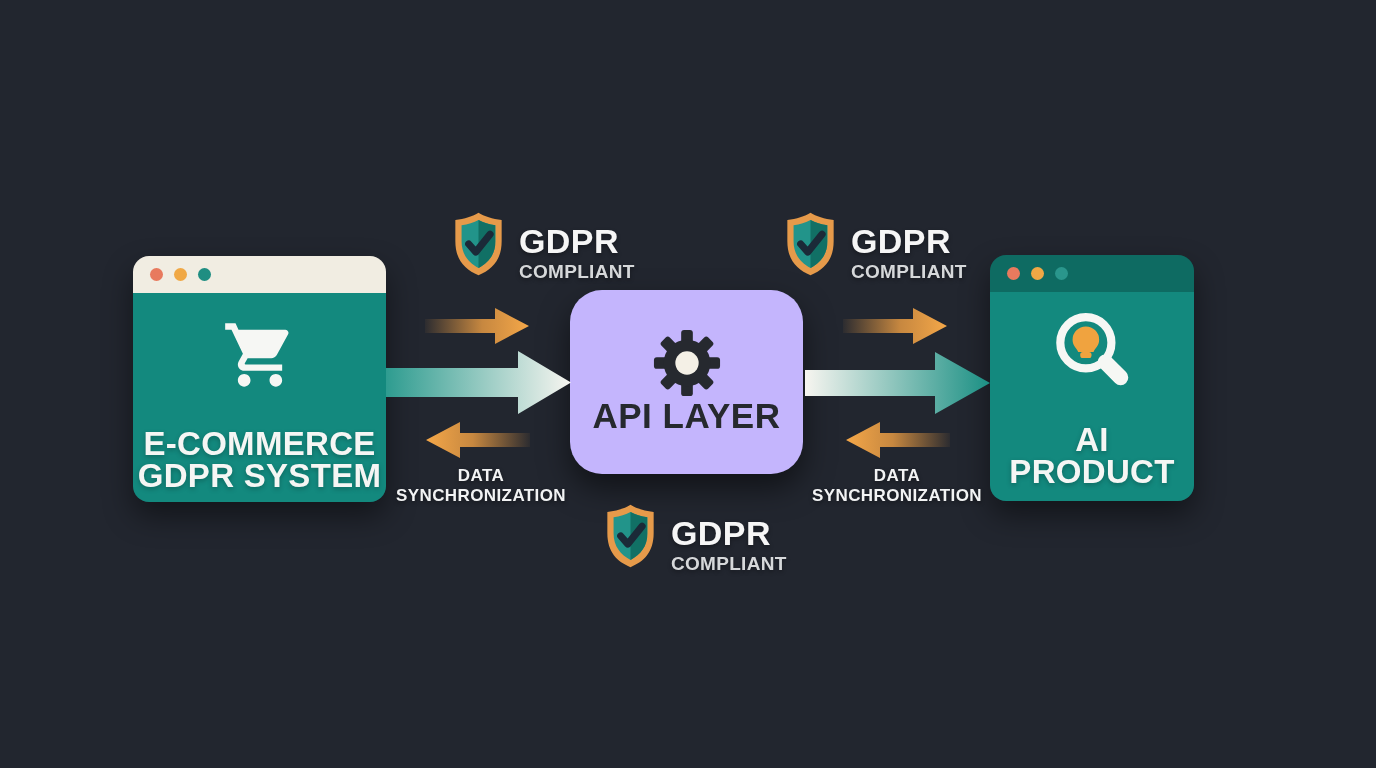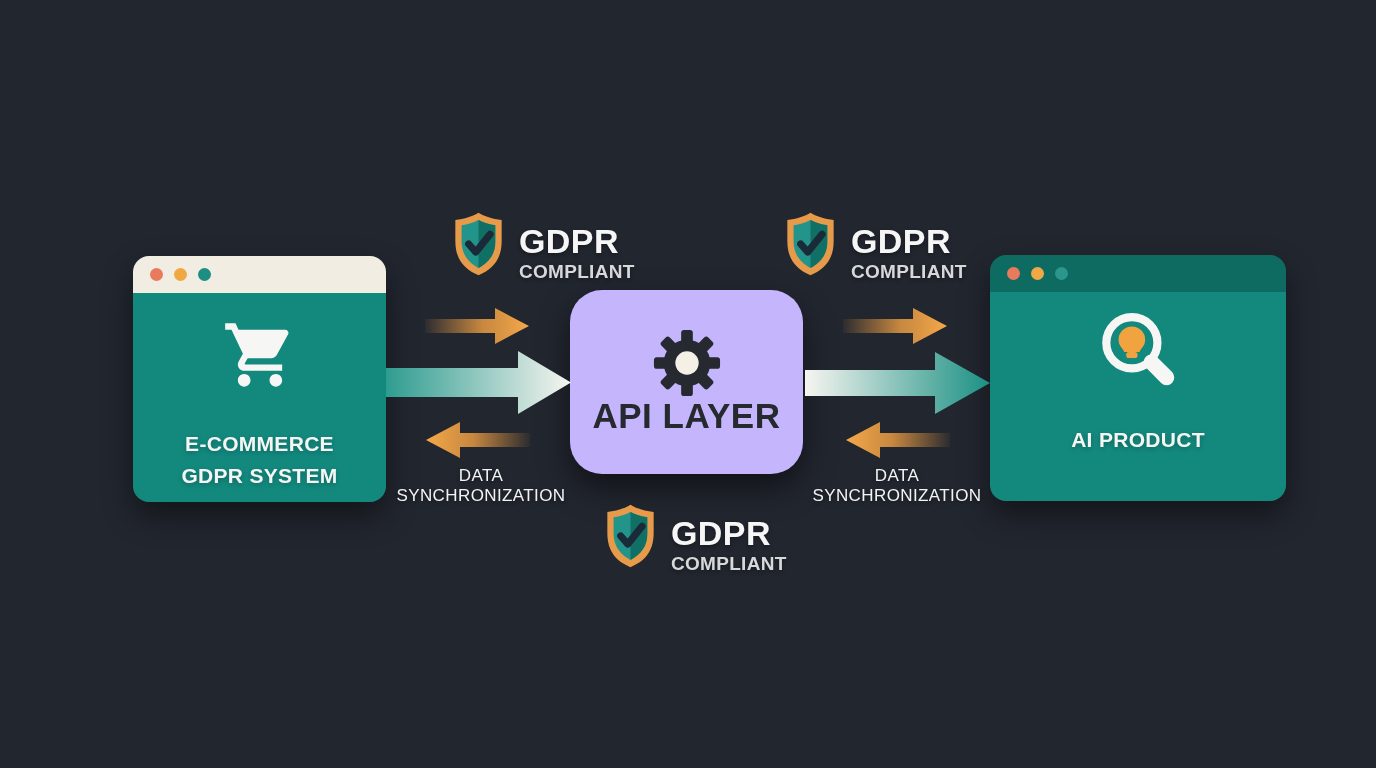--- a/index.html
+++ b/index.html
@@ -20,41 +20,41 @@
   .titlebar.dark-teal{background:#0e6b62;}
   .dot{width:13px;height:13px;border-radius:50%;}
   .dot.red{background:#e87a5e;}
   .dot.amber{background:#f0a845;}
   .dot.teal{background:#1f8e82;}
   .card-body{position:relative;width:100%;background:#13897e;}
   .card-body.h209{height:209px;}
   .card-icon{position:absolute;left:50%;transform:translateX(-50%);}
   .card-title{
     position:absolute;left:0;right:0;text-align:center;
-    color:#f5f6f4;font-weight:700;font-size:21px;line-height:32px;
+    color:#f5f6f4;font-weight:700;font-size:33px;line-height:32px;
     letter-spacing:.3px;text-shadow:0 2px 5px rgba(0,0,0,.25);
   }
   
   .api-card{
     left:570px;top:290px;width:233px;height:184px;border-radius:32px;
     background:#c4b5fd;box-shadow:0 14px 30px rgba(0,0,0,.5);
   }
   .api-label{
     position:absolute;left:0;right:0;top:106px;text-align:center;
     color:#26292e;font-weight:700;font-size:35px;letter-spacing:.5px;
   }
   
   .badge-text{line-height:1;}
   .badge-title{color:#f6f6f6;font-weight:700;font-size:34px;letter-spacing:.4px;
     text-shadow:0 2px 4px rgba(0,0,0,.35);}
   .badge-sub{color:#d6d8da;font-weight:700;font-size:19px;margin-top:4px;
     letter-spacing:.3px;text-shadow:0 2px 4px rgba(0,0,0,.35);}
   
   .sync-label{
-    width:240px;text-align:center;color:#f2f3f4;font-weight:400;
+    width:240px;text-align:center;color:#f2f3f4;font-weight:700;
     font-size:17px;line-height:20px;letter-spacing:.4px;
     text-shadow:0 2px 4px rgba(0,0,0,.4);
   }
 </style>
 </head>
 <body>
 
 <div id="stage">
 
   <svg width="0" height="0" style="position:absolute">
@@ -115,21 +115,21 @@
           <rect x="30" y="2" width="12" height="16" rx="3" transform="rotate(270 36 36)"></rect>
           <rect x="30" y="2" width="12" height="16" rx="3" transform="rotate(315 36 36)"></rect>
           <circle cx="36" cy="36" r="24"></circle>
         </g>
         <circle cx="36" cy="36" r="12" fill="#f4f0e6"></circle>
       </svg>
     </span>
     <div class="api-label">API LAYER</div>
   </div>
 
-  <div class="abs browser-card" style="left:990px;top:255px;width:296px;">
+  <div class="abs browser-card" style="left:990px;top:255px;width:204px;">
     <div class="titlebar dark-teal">
       <span class="dot red"></span>
       <span class="dot amber"></span>
       <span class="dot teal" style="background:#2a968c"></span>
     </div>
     <div class="card-body h209">
       <span class="card-icon" style="top:16px">
         <svg width="92" height="92" viewBox="0 0 90 90">
           <path d="M39 18 a13 13 0 0 1 13 13 c0 6.5-4.5 8.5-5.5 12 h-15 c-1-3.5-5.5-5.5-5.5-12 a13 13 0 0 1 13-13 z" fill="#f0a33f"></path>
           <rect x="33.5" y="43" width="11" height="6" rx="2.5" fill="#f0a33f"></rect>

